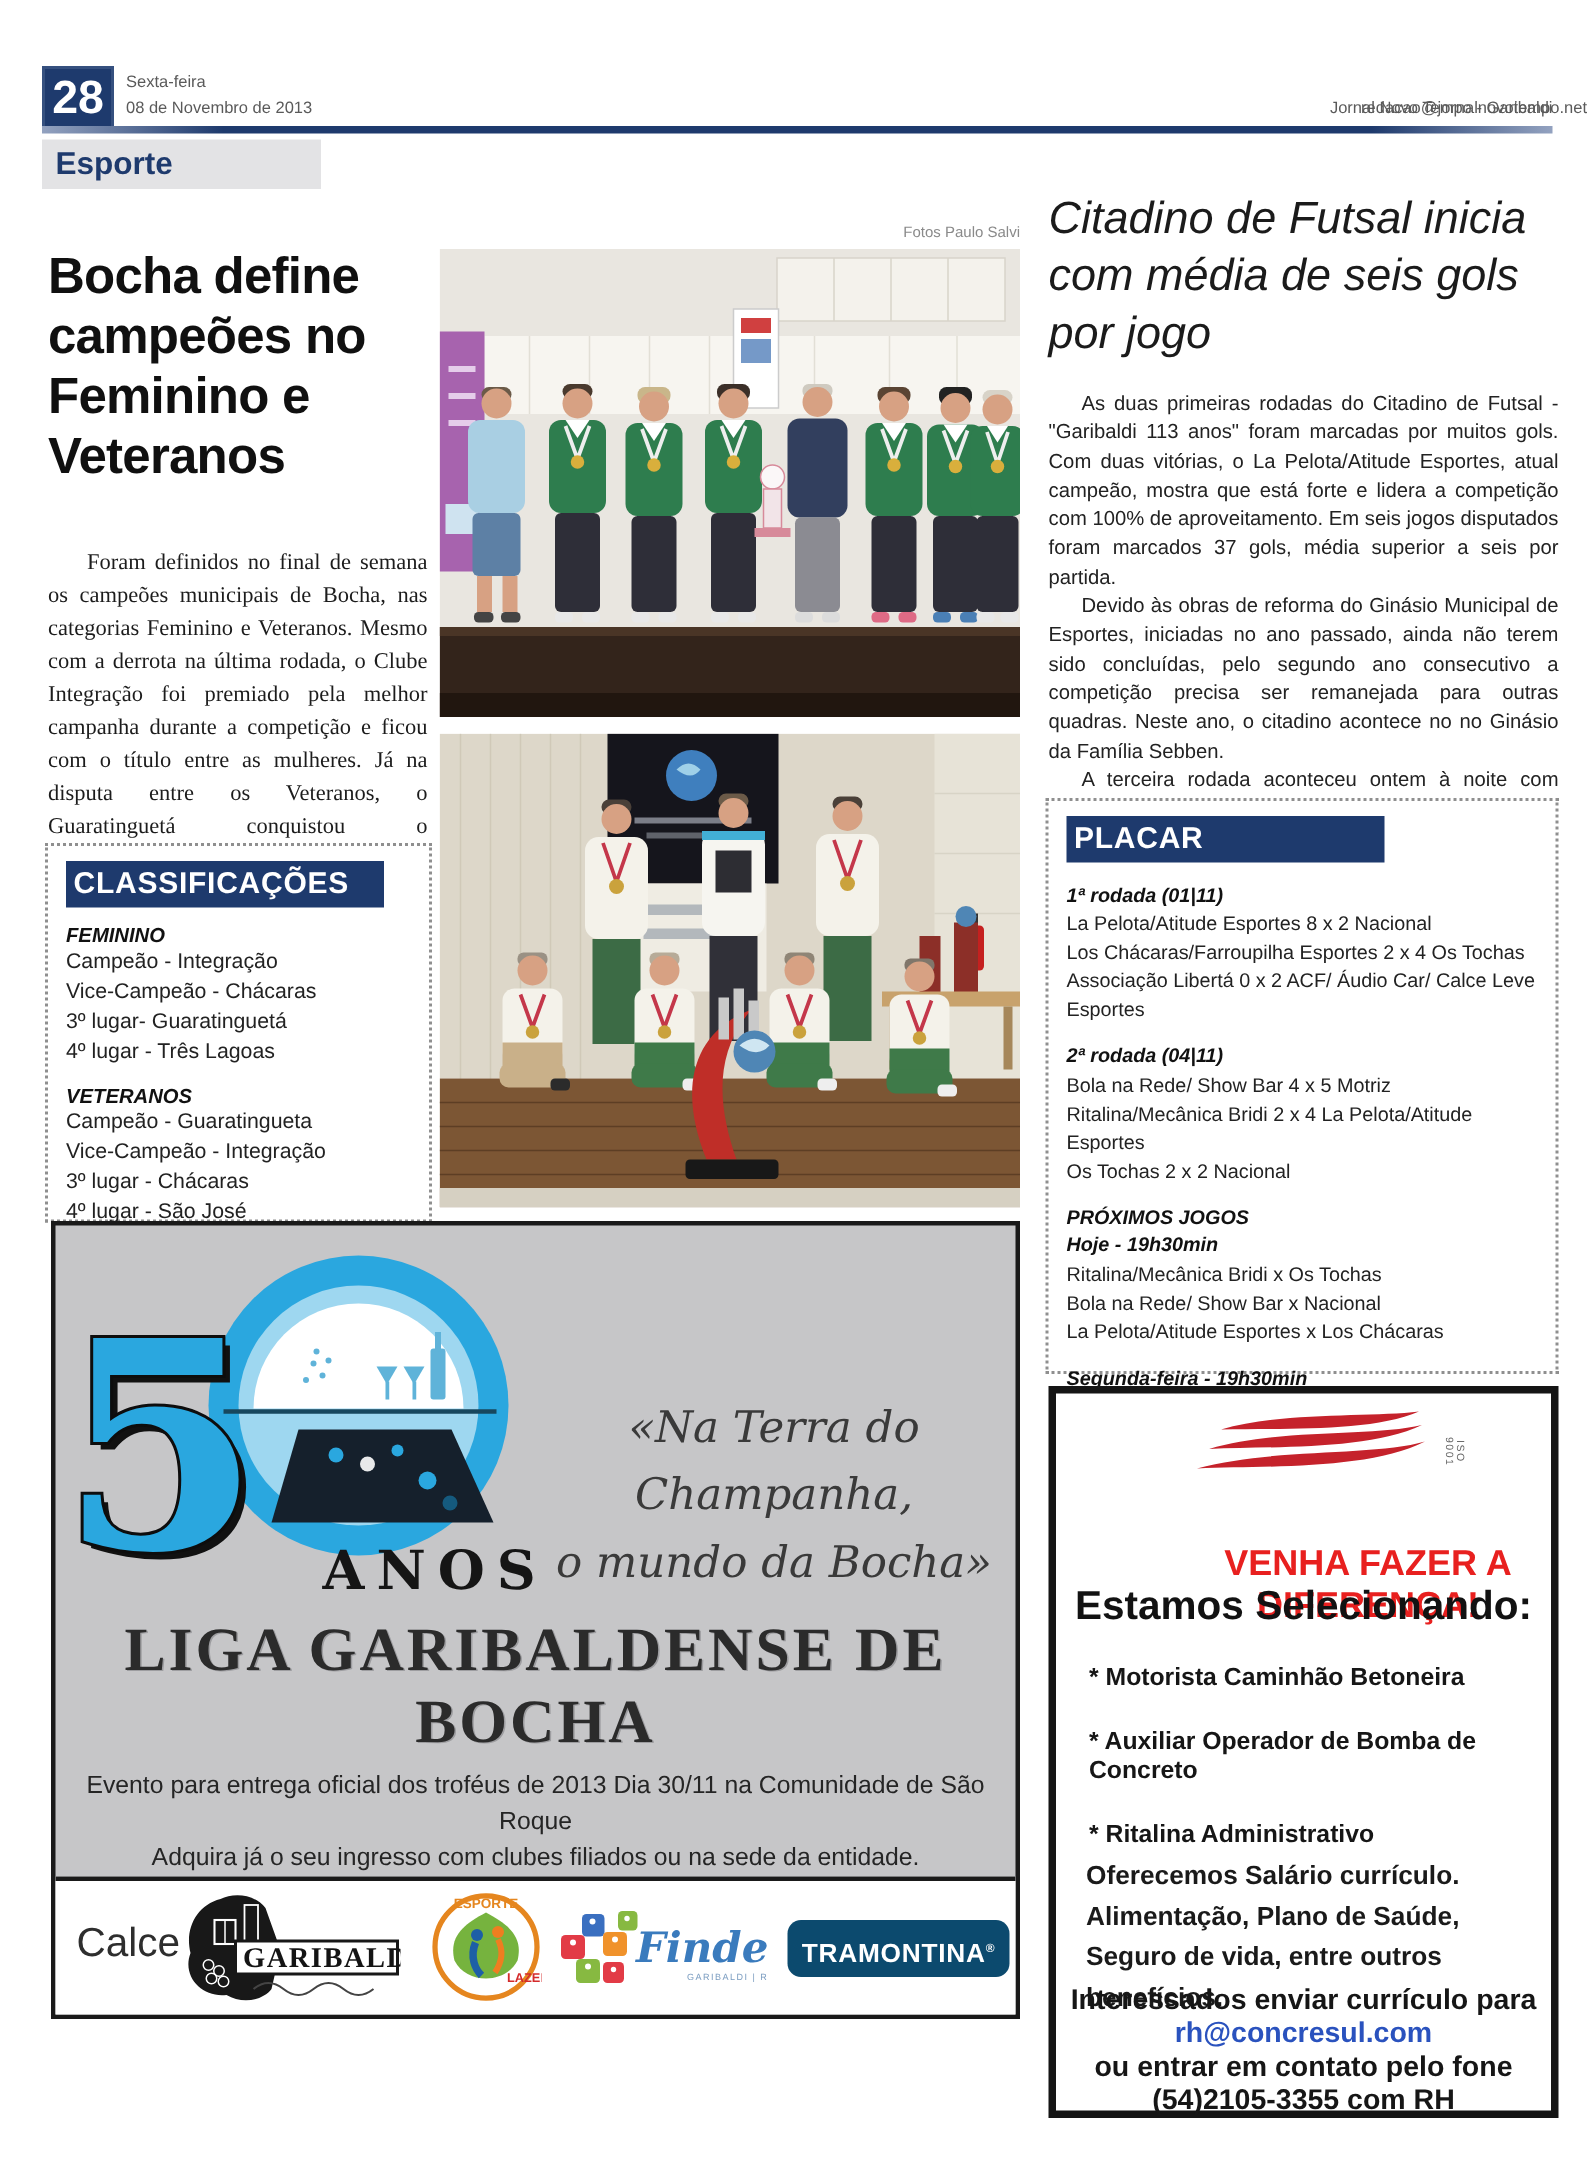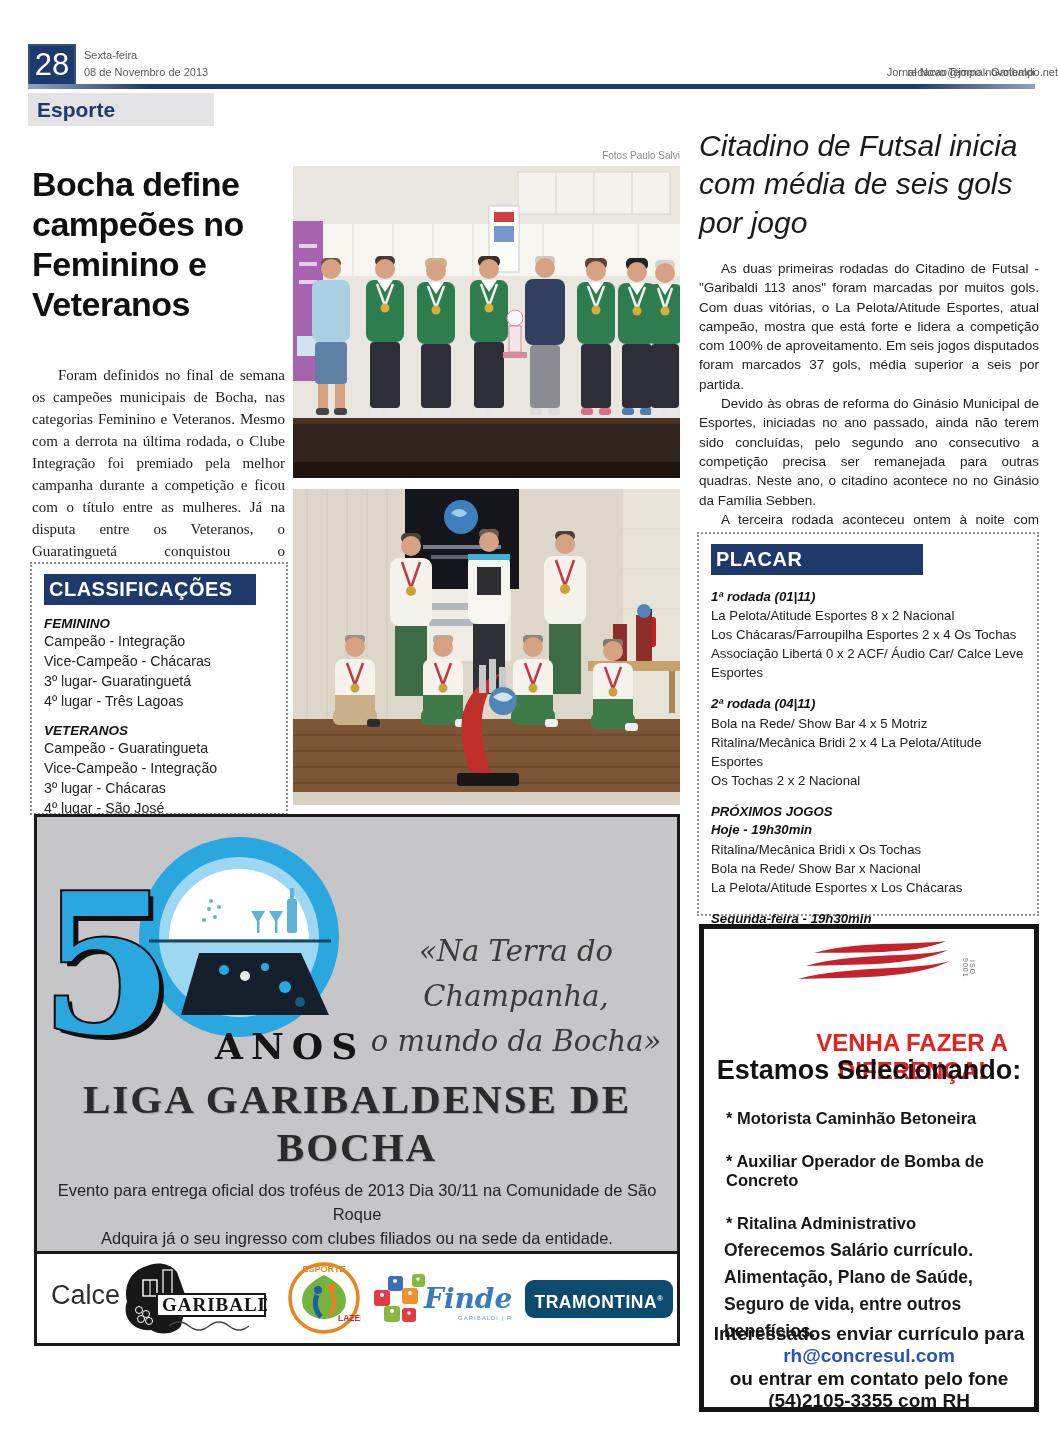--- a/index.html
+++ b/index.html
@@ -2,21 +2,21 @@
 <html><head>
 <meta charset="utf-8">
 <style>
   html,body{margin:0;padding:0;background:#fff;}
   .page{position:relative;width:1058px;height:1443px;background:#ffffff;overflow:hidden;
         font-family:"Liberation Sans",sans-serif;color:#222;}
   .abs{position:absolute;}
 
   
   .pnum{left:28px;top:44px;width:48px;height:42px;background:#1e3a6d;color:#fff;
-        font-size:31px;font-weight:normal;text-align:center;line-height:42px;
+        font-size:31px;font-weight:bold;text-align:center;line-height:42px;
         box-shadow:inset 0 0 0 2px #35507f;}
   .hmeta{font-size:11px;color:#5a5a5a;}
   .weekday{left:84px;top:49px;}
   .hdate{left:84px;top:66px;}
   .hemail{left:0;top:66px;width:1058px;text-align:right;}
   .hjournal{right:23px;top:66px;}
   .hrule{left:28px;top:84px;width:1007px;height:5px;
          background:linear-gradient(90deg,#93a2c0,#1e3a6d 12%,#1e3a6d 88%,#93a2c0);}
   .sectionbox{left:28px;top:93px;width:186px;height:33px;background:#e3e3e5;}
   .sectionbox span{display:block;padding-left:9px;line-height:33px;color:#1e3a6d;

